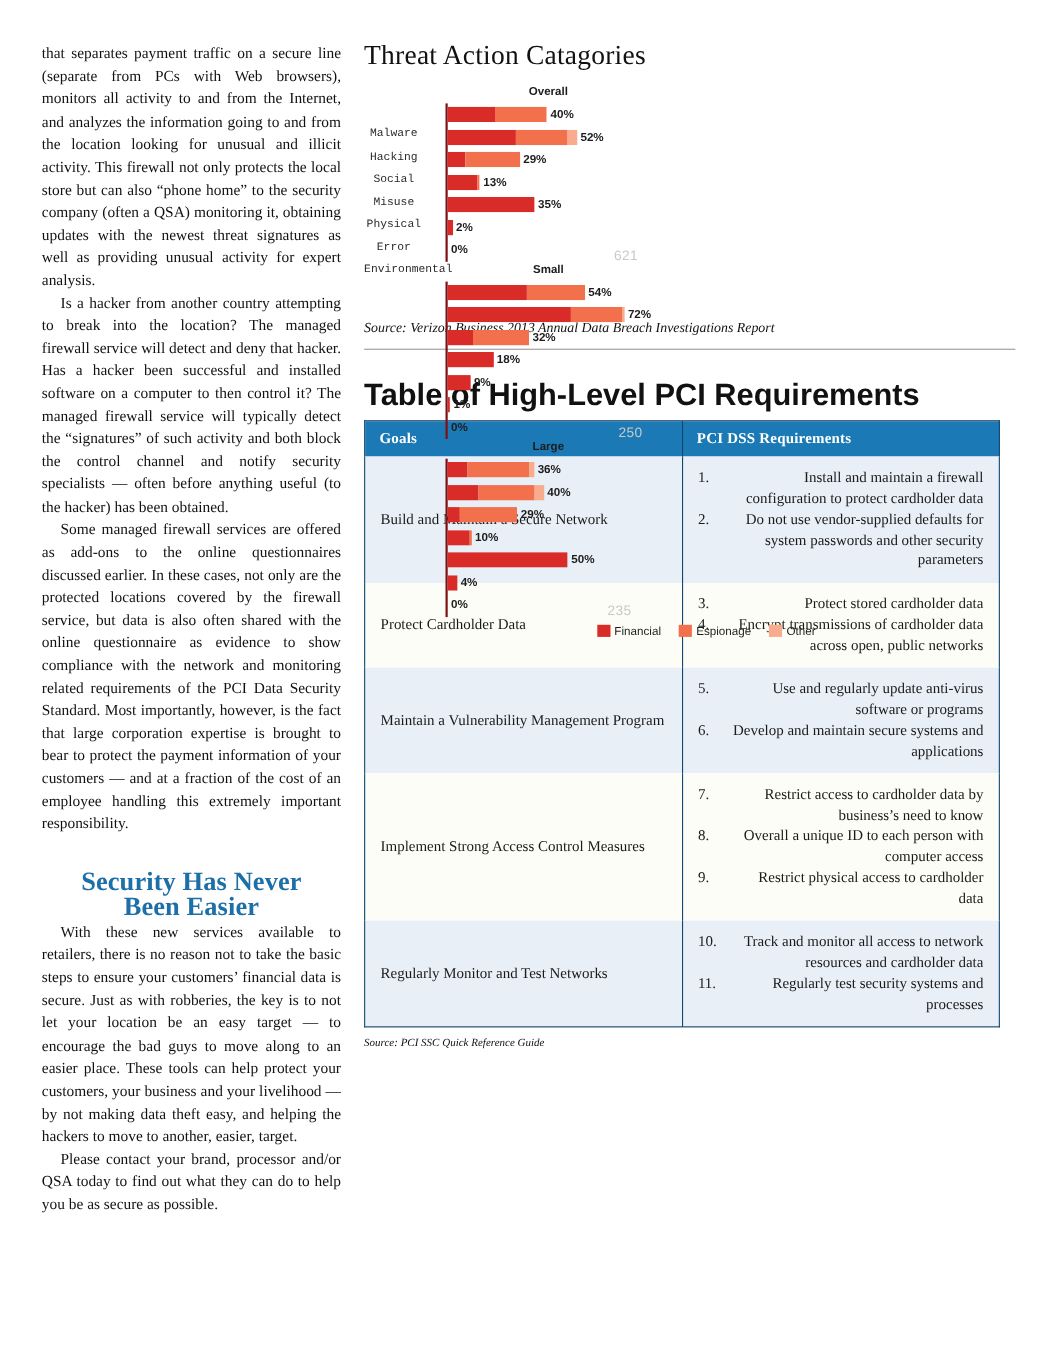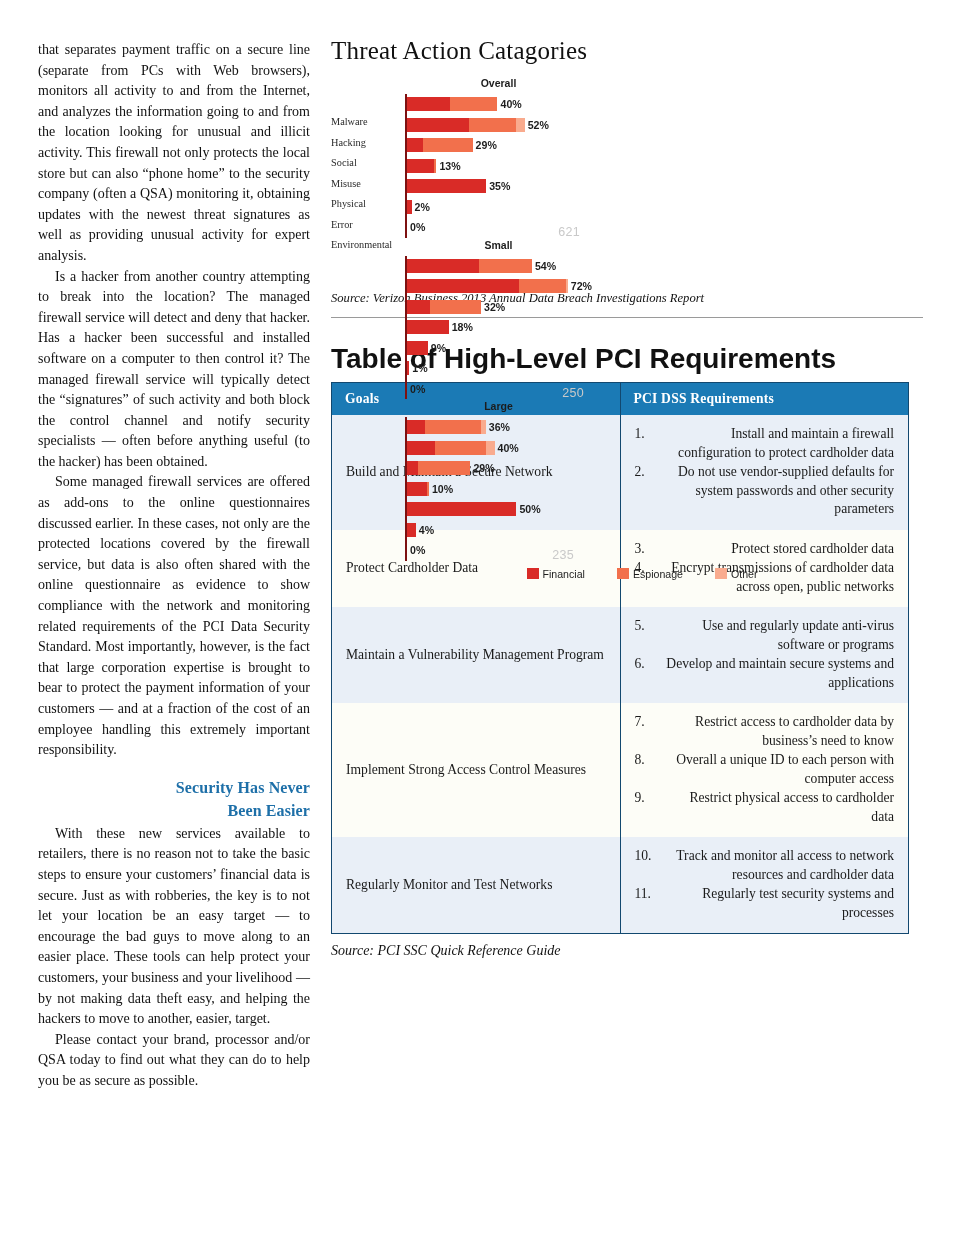--- a/index.html
+++ b/index.html
@@ -25,26 +25,26 @@
     line-height:20.6px;
     text-align:justify;
     text-justify:inter-word;
     margin:0 0 0 0;
     color:#111111;
     hyphens:manual;
   }
   .body-par.indent{ text-indent:17px; }
   .section-head{
     font-family:"Liberation Serif", serif;
-    font-size:16px;
+    font-size:24px;
     line-height:23px;
     font-weight:bold;
     color:#1d6fa8;
-    margin:15px 0 2px 0;
-    text-align:right;
+    margin:30px 0 2px 0;
+    text-align:center;
     letter-spacing:.1px;
   }
 
   
   .right-col{
     position:absolute;
     left:331px; top:36px;
     width:592px;
   }
   .fig-title{
@@ -67,24 +67,24 @@
   .panels{
     display:flex;
     flex-direction:row;
     align-items:flex-start;
   }
   .panel{position:relative;}
   .panel-labels{ width:74px; flex:0 0 74px; padding-top:18px;}
   .cat-label{
     height:20.5px;
     line-height:20.5px;
-    font-family:Liberation Serif, serif;
+    font-family:Liberation Mono, monospace;
     font-size:10.3px;
     color:#2a2a2a;
-    text-align:left;
+    text-align:center;
     padding-right:20px;
     white-space:nowrap;
   }
   .panel-title{
     font-family:"Liberation Sans", sans-serif;
     font-size:10.5px;
     font-weight:bold;
     color:#1c1c1c;
     text-align:center;
     height:18px;
@@ -128,21 +128,21 @@
     font-family:"Liberation Sans", sans-serif;
     font-size:12.5px;
     color:#c9c9c9;
     letter-spacing:.3px;
   }
   .legend{
     display:flex;
     flex-direction:row;
     justify-content:center;
     align-items:center;
-    gap:32px;
+    gap:16px;
     margin-top:7px;
     padding-left:30px;
   }
   .leg-item{display:flex;align-items:center;gap:4px;}
   .swatch{width:12px;height:11px;display:inline-block;}
   .swatch.financial{background:#d92b27;}
   .swatch.espionage{background:#f2704c;}
   .swatch.other{background:#f9ab8e;}
   .leg-txt{
     font-family:"Liberation Sans", sans-serif;
@@ -209,21 +209,21 @@
     margin:0 0 1px 0;
   }
   .req-num{
     flex:0 0 31px;
     text-align:left;
   }
   .req-txt{flex:1 1 auto;text-align:right;}
   .tbl-source{
     font-family:"Liberation Serif", serif;
     font-style:italic;
-    font-size:14px;
+    font-size:10px;
     color:#111;
     margin-top:9px;
   }
 </style>
 </head>
 <body>
 
 <div class="page">
 
   <div class="left-col">

